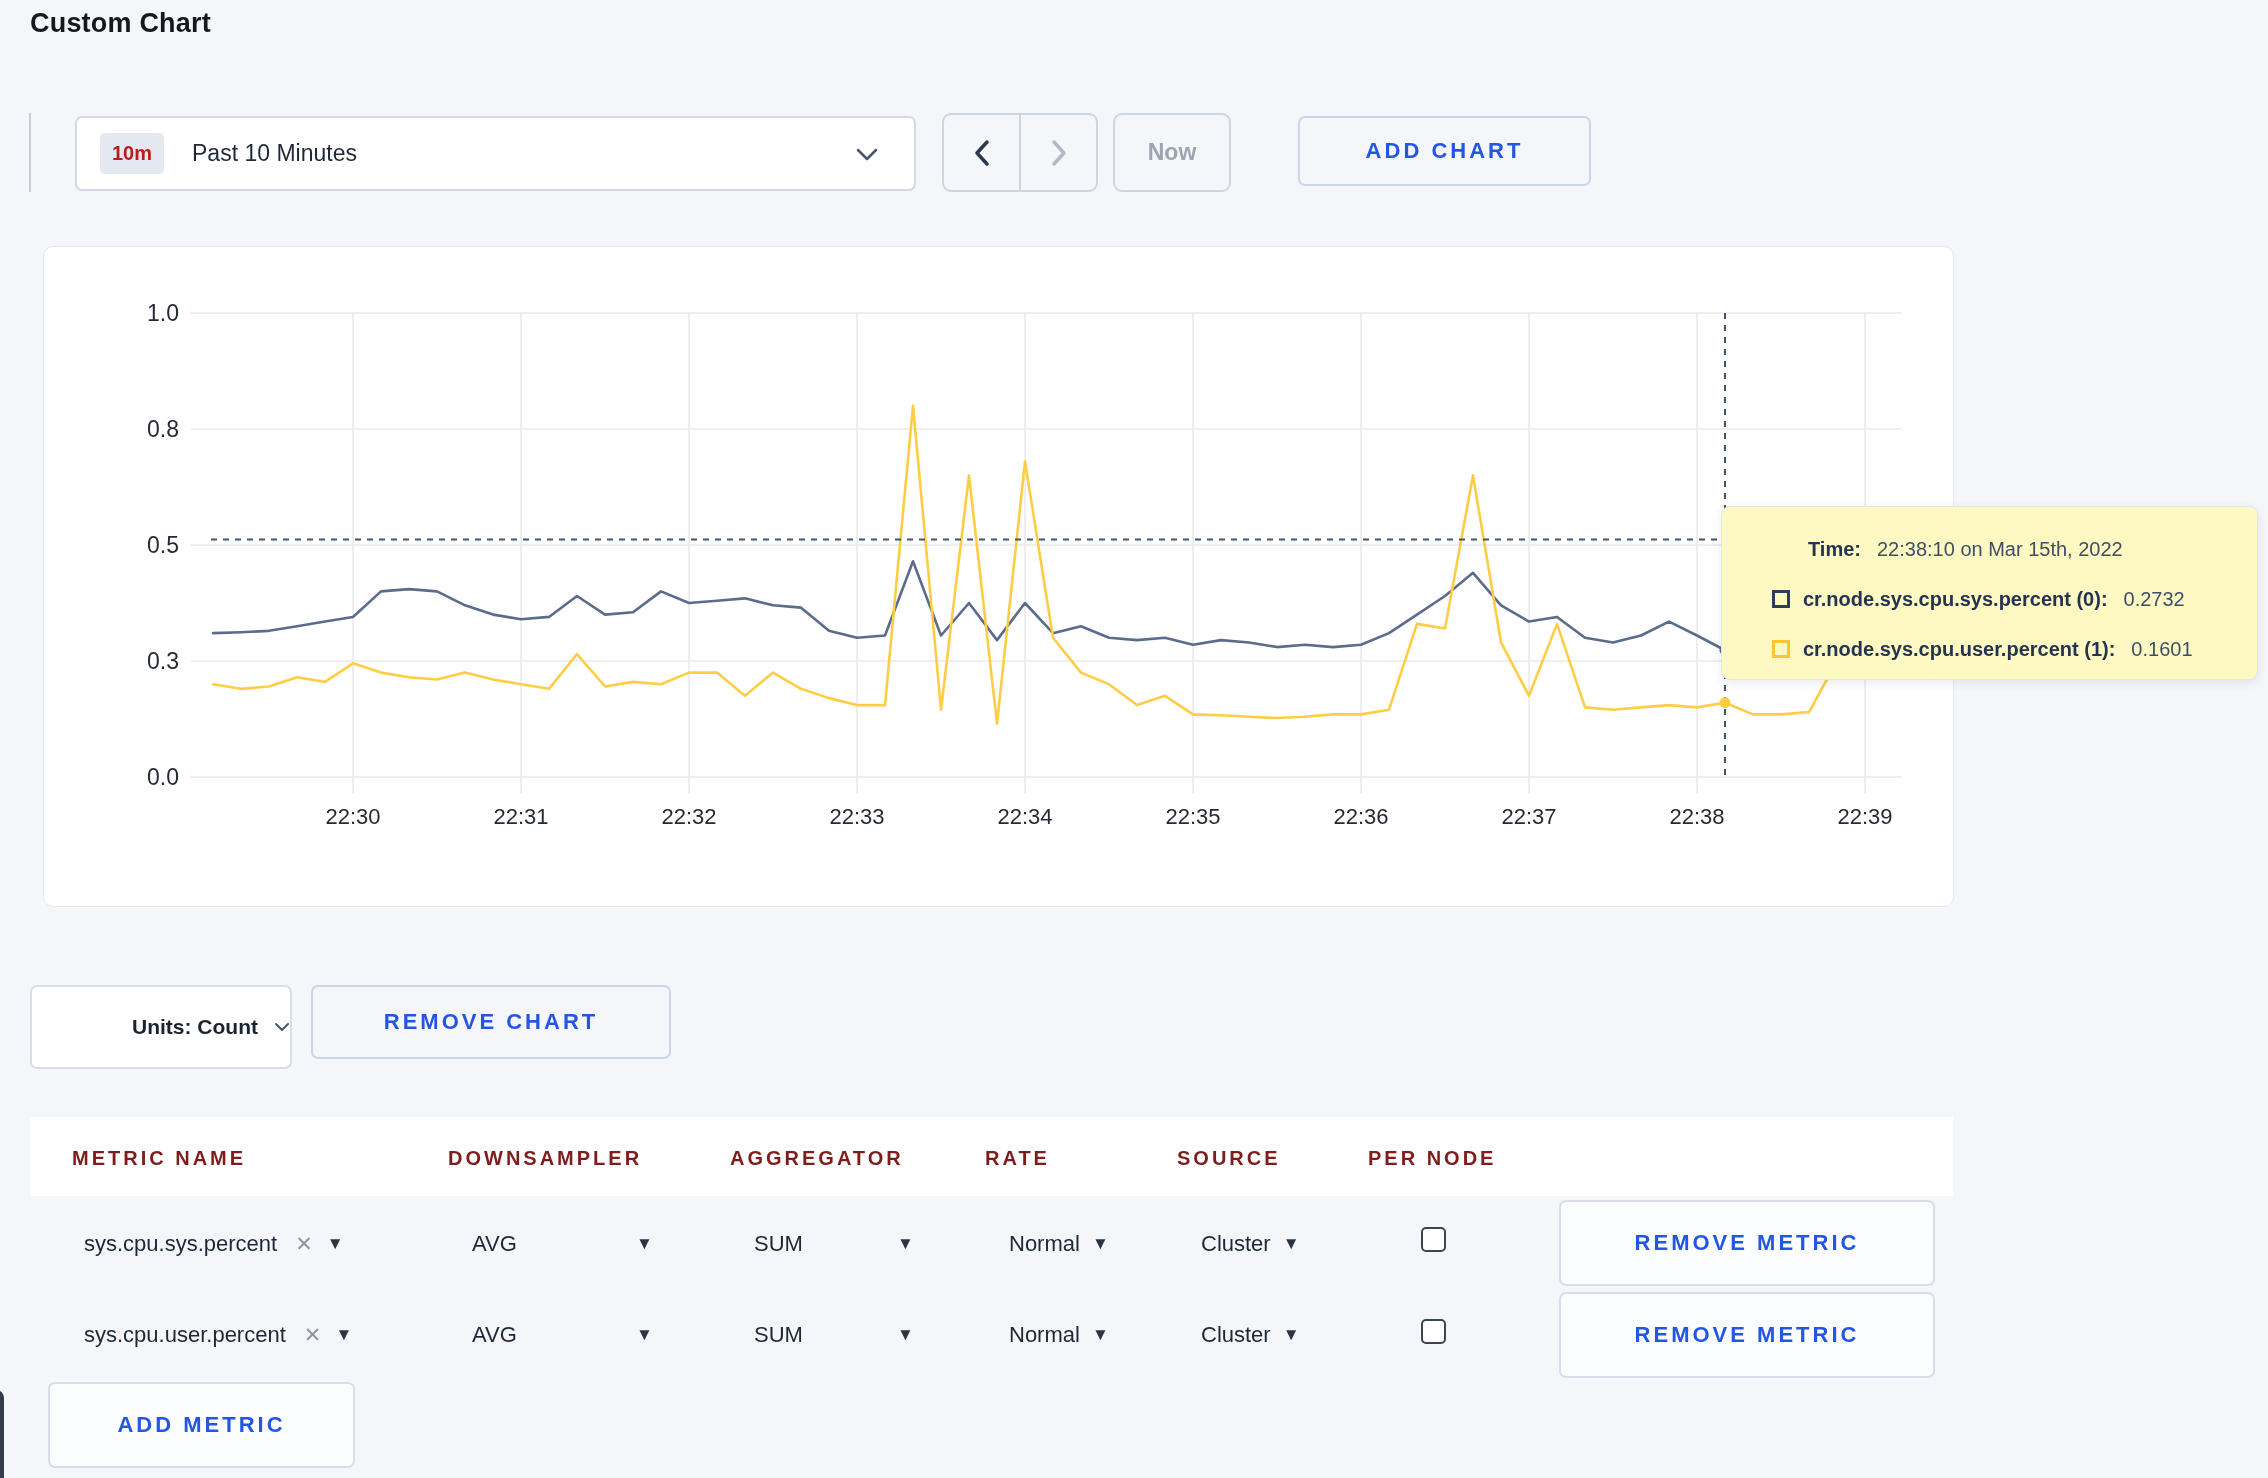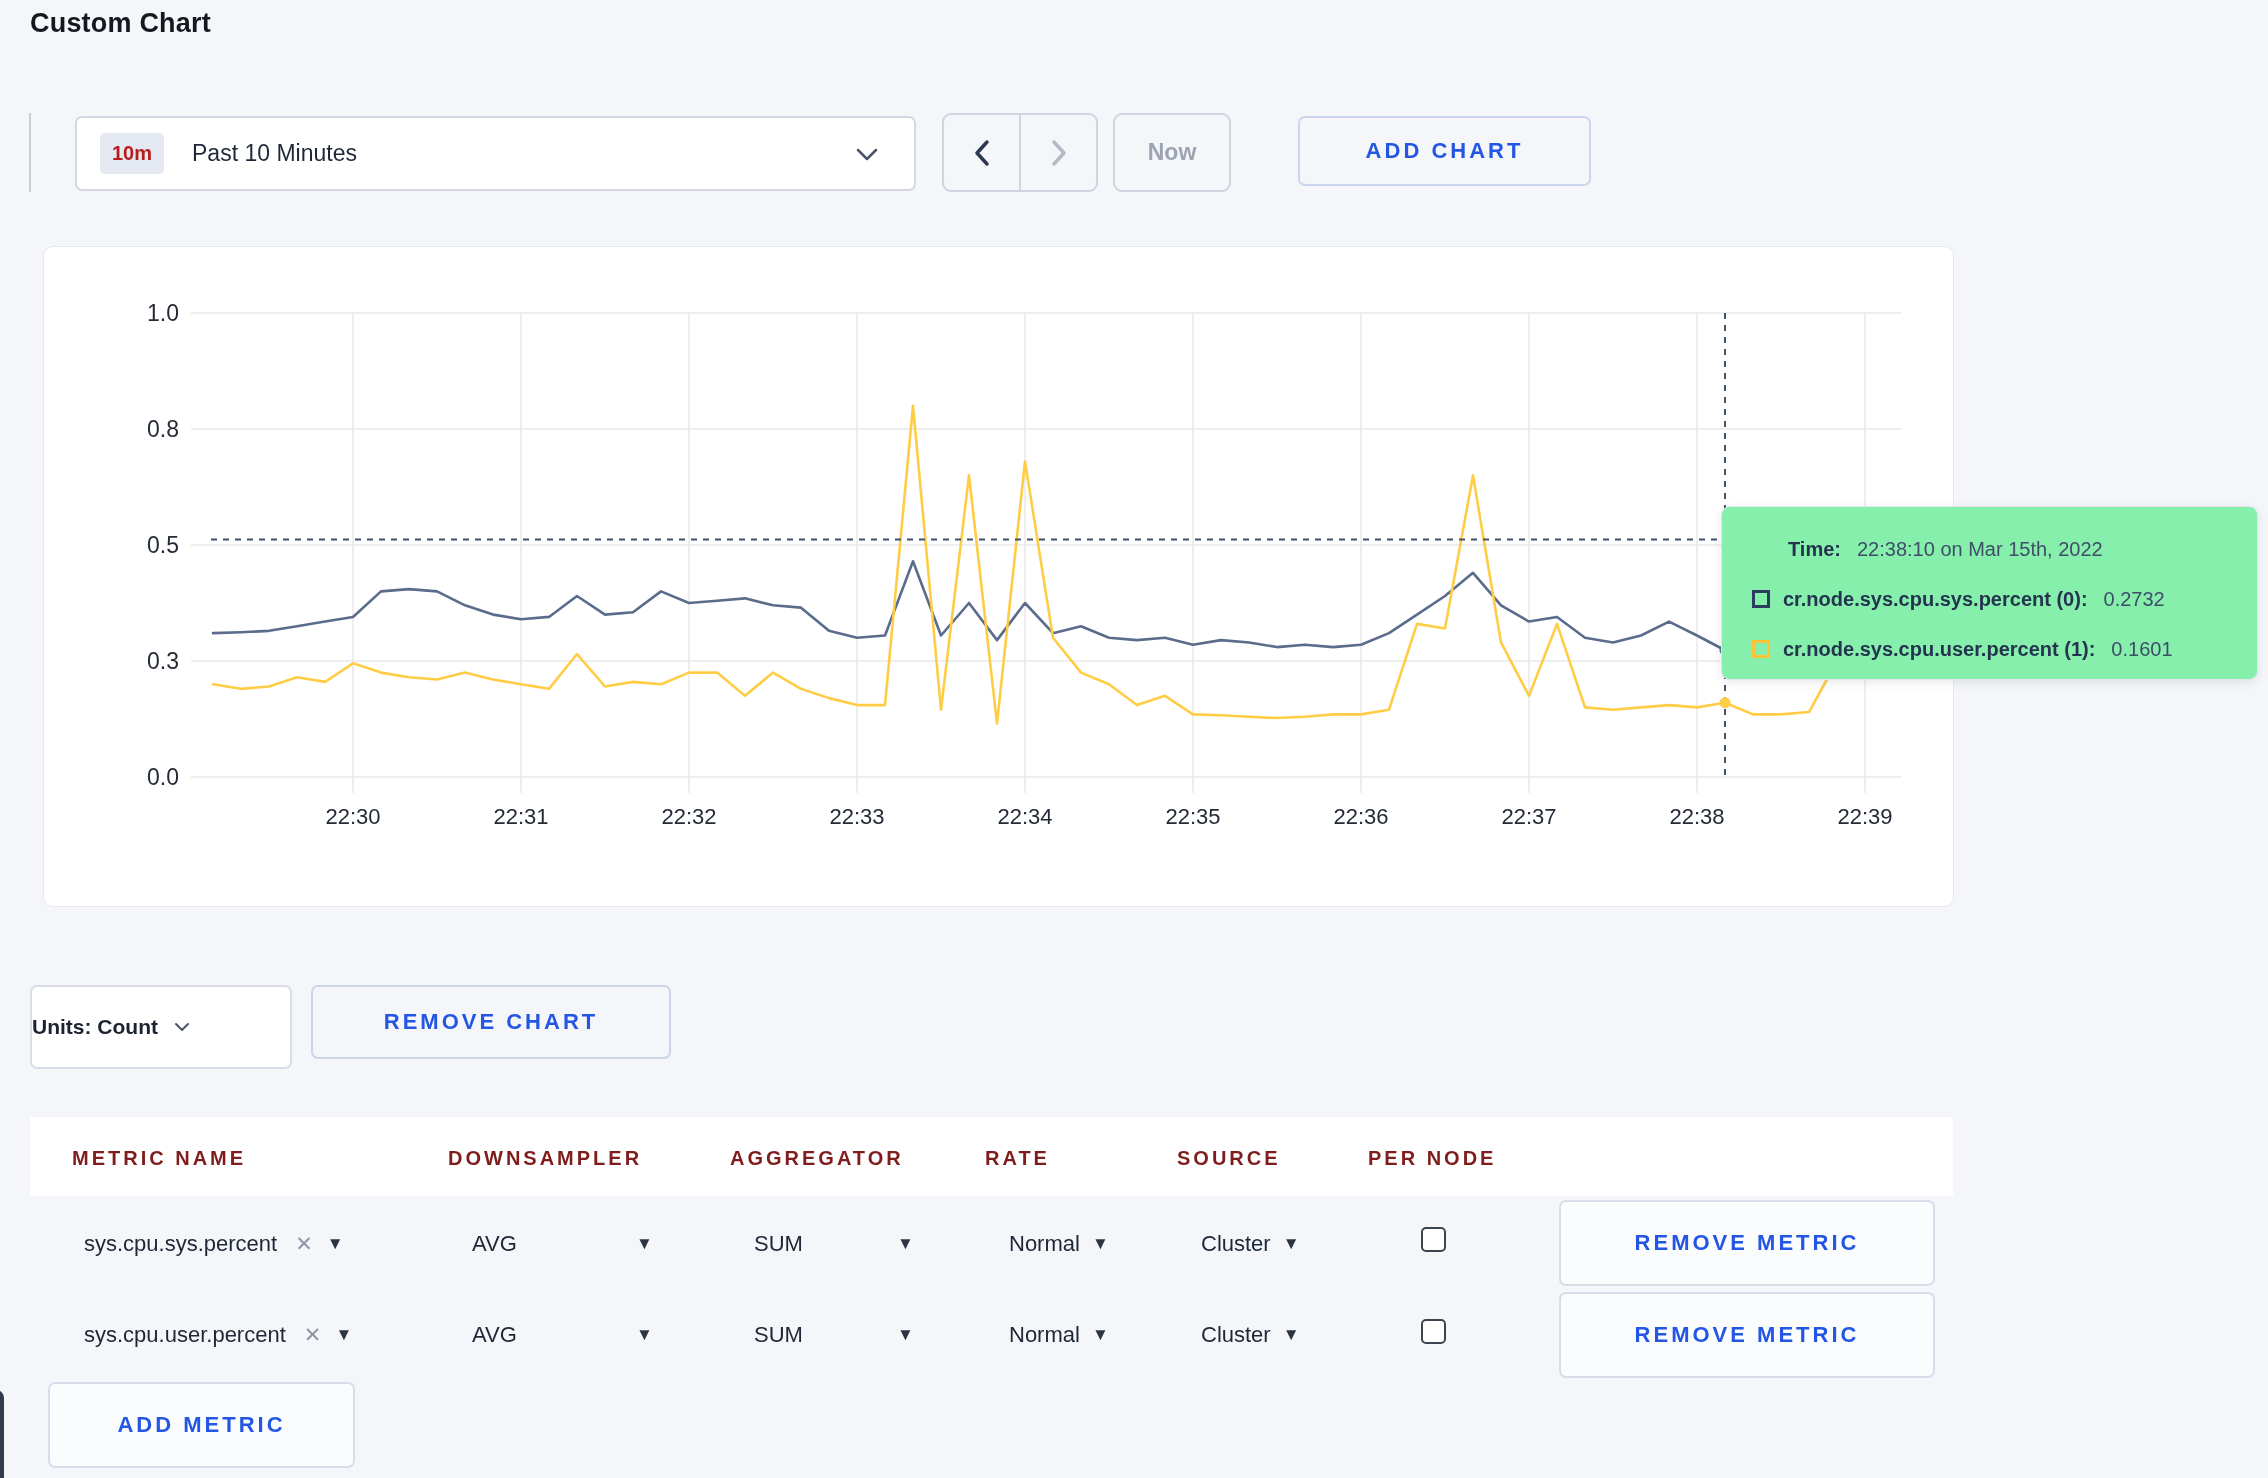--- a/index.html
+++ b/index.html
@@ -60,37 +60,38 @@
 
   .chart-card {
     left:43px; top:246px; width:1911px; height:661px;
     background:#ffffff; border:1px solid #e5e8ef; border-radius:10px;
   }
   .chart-card svg { display:block; }
   svg text { font-family:"Liberation Sans", sans-serif; }
 
   .tooltip {
     left:1721px; top:506px; width:537px; height:174px;
-    background:#86efac; border:1px solid #e2e5ec; border-radius:9px;
+    background:#fef9c3; border:1px solid #e2e5ec; border-radius:9px;
     box-shadow:0 3px 10px rgba(40,50,80,0.10);
     z-index:6;
     font-size:20px;
     padding-top:27px;
+    padding-left:20px;
   }
   .tt-row { display:flex; align-items:center; height:30px; margin-bottom:20px; }
   .tt-time { padding-left:66px; }
   .tt-metric { padding-left:30px; }
   .tt-label { font-weight:700; color:#24344f; white-space:nowrap; }
   .tt-value { color:#3f4d68; margin-left:16px; white-space:nowrap; }
   .tt-swatch { width:18px; height:18px; border:3px solid #24344f; margin-right:13px; flex:none; }
 
   .units-btn {
     left:30px; top:985px; width:262px; height:84px;
     background:#ffffff; border:2px solid #d8dde8; border-radius:7px;
-    display:flex; align-items:center; justify-content:flex-start; gap:16px;
+    display:flex; align-items:center; justify-content:flex-end; gap:16px;
     font-size:21px; font-weight:700; color:#1b2330; cursor:pointer;
   }
   .remove-chart { left:311px; top:985px; width:360px; height:74px; border:2px solid #ccd5e8; }
 
   .thead { left:30px; top:1117px; width:1923px; height:79px; background:#ffffff; }
   .th {
     position:absolute; top:1147px; height:24px;
     font-size:20px; font-weight:600; letter-spacing:3px; color:#7f1d1d;
     white-space:nowrap;
   }

